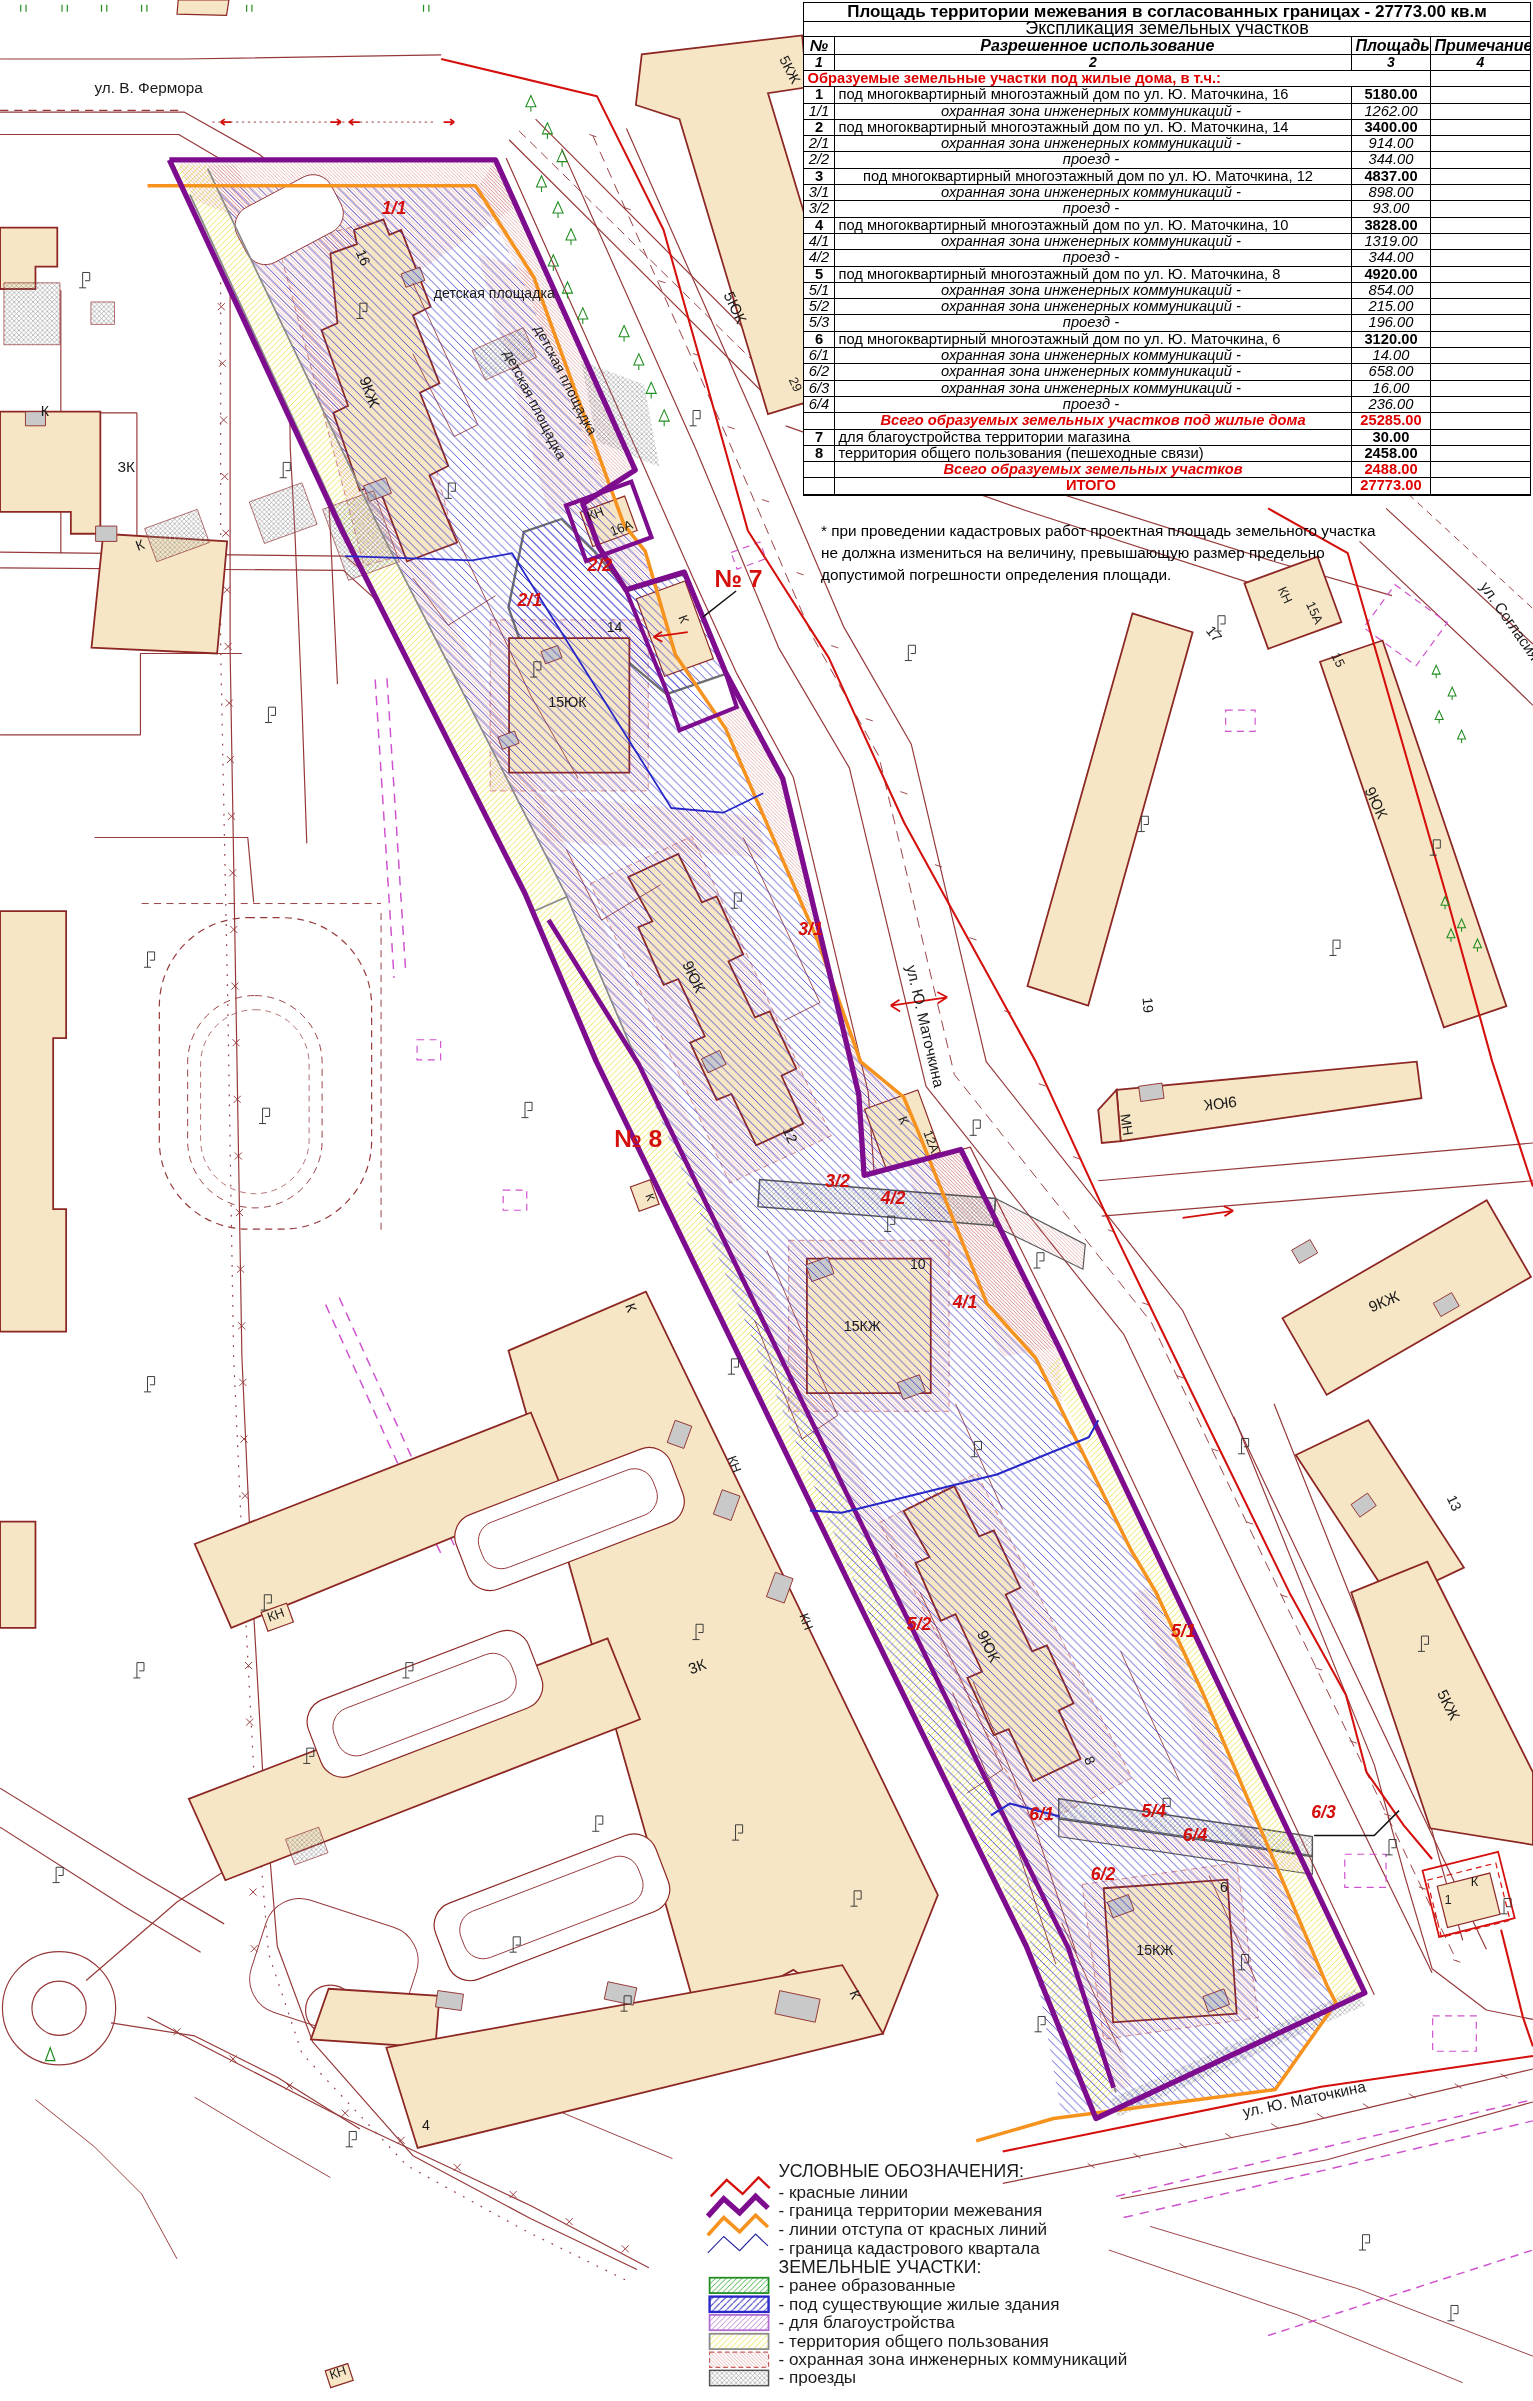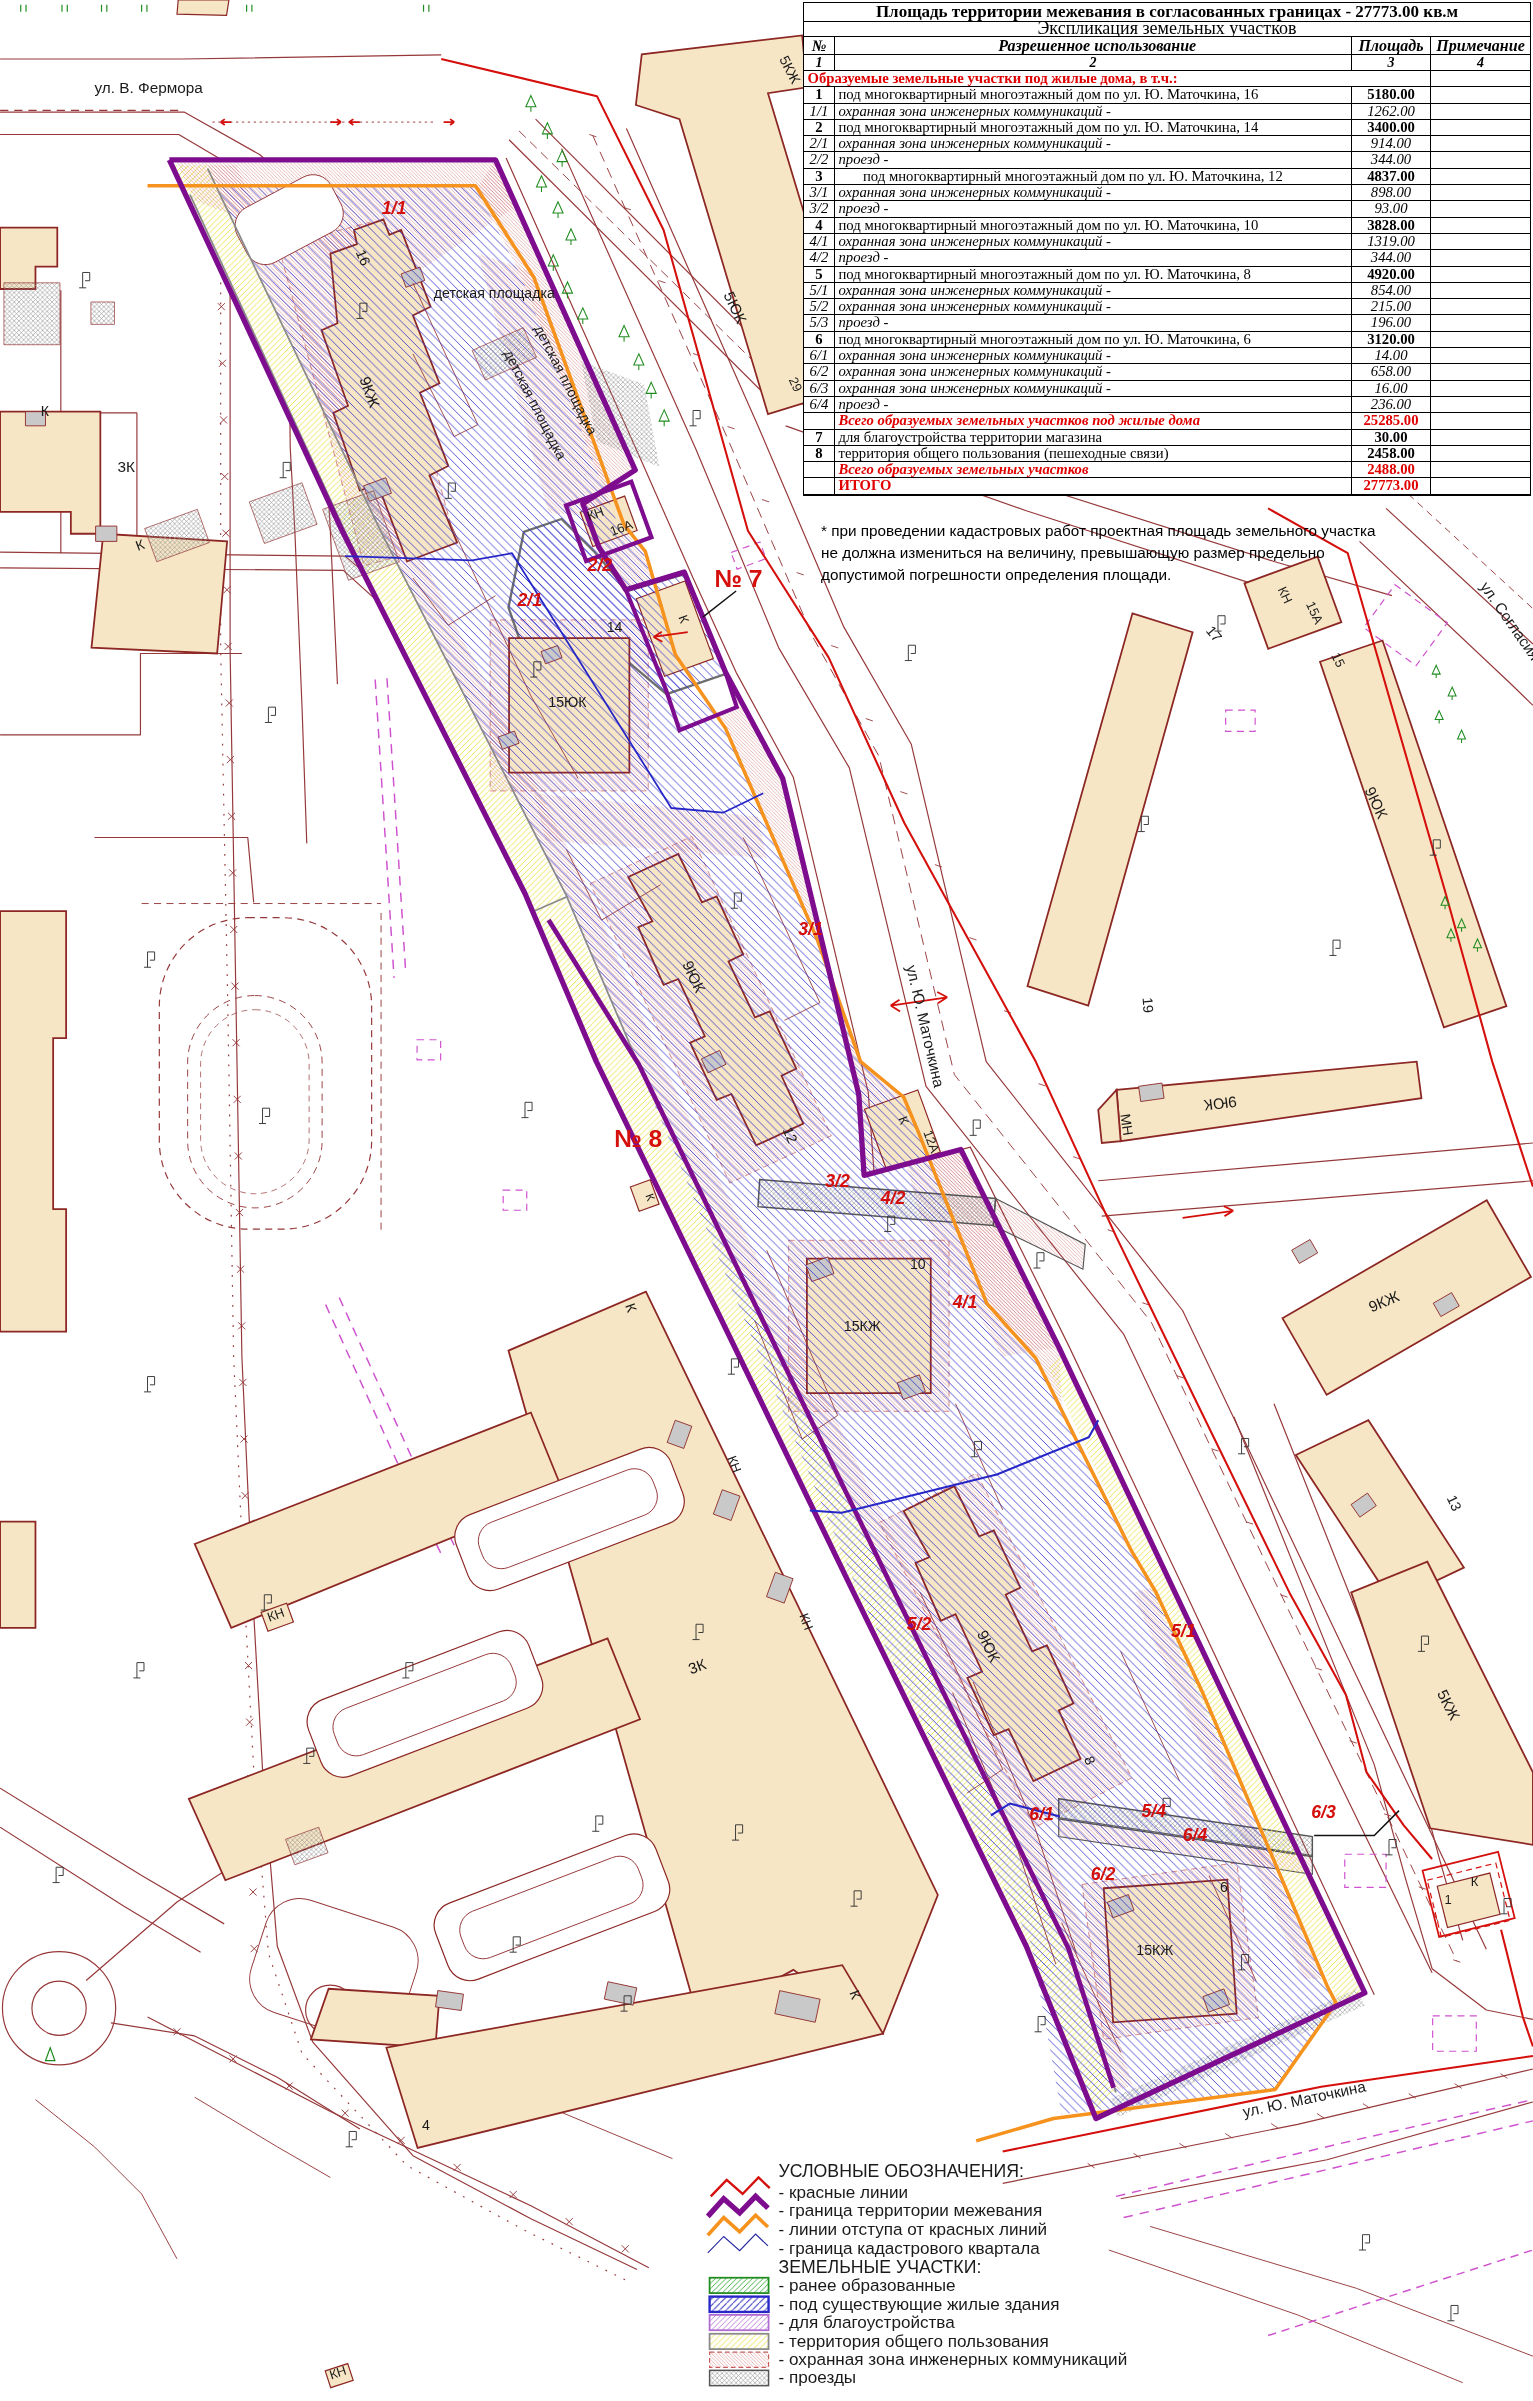--- a/index.html
+++ b/index.html
@@ -1,25 +1,25 @@
 <!DOCTYPE html>
 <html style="font-size:9.4px"><head><meta charset="utf-8">
 <style>
 html,body{margin:0;padding:0;background:#ffffff;width:1533px;height:2401px;overflow:hidden;}
 #page{position:relative;width:1533px;height:2401px;font-family:"Liberation Sans",sans-serif;}
 #map{position:absolute;left:0;top:0;}
 #tbl{position:absolute;left:803px;top:2.4px;width:727px;border-collapse:collapse;table-layout:fixed;
- font-family:Liberation Serif, serif;font-size:14.7px;color:#000;background:#fff;border:1.8px solid #000;}
+ font-family:Liberation Sans, sans-serif;font-size:14.7px;color:#000;background:#fff;border:1.8px solid #000;}
 #tbl td{border-left:1.2px solid #000;border-right:1.2px solid #000;padding:0 3.5px;height:15.3px;line-height:15.3px;white-space:nowrap;overflow:hidden;}
 #tbl .c1{text-align:center;}
 #tbl .c3{text-align:center;}
 #tbl .b{font-weight:bold;}
 #tbl .i{font-style:italic;}
 #tbl .bi{font-weight:bold;font-style:italic;}
-#tbl .r{text-align:left;}
+#tbl .r{text-align:center;}
 #tbl .red{color:#e00000;}
 #tbl tr.hdr td{text-align:center;font-weight:bold;font-style:italic;}
 .note{position:absolute;left:821px;font-size:15.3px;color:#000000;white-space:nowrap;}
 #legend{position:absolute;left:0;top:0;}
 </style></head>
 <body>
 <div id="page">
 
 <svg id="map" width="1533" height="2401" viewBox="0 0 2599 4071">
 <defs>

